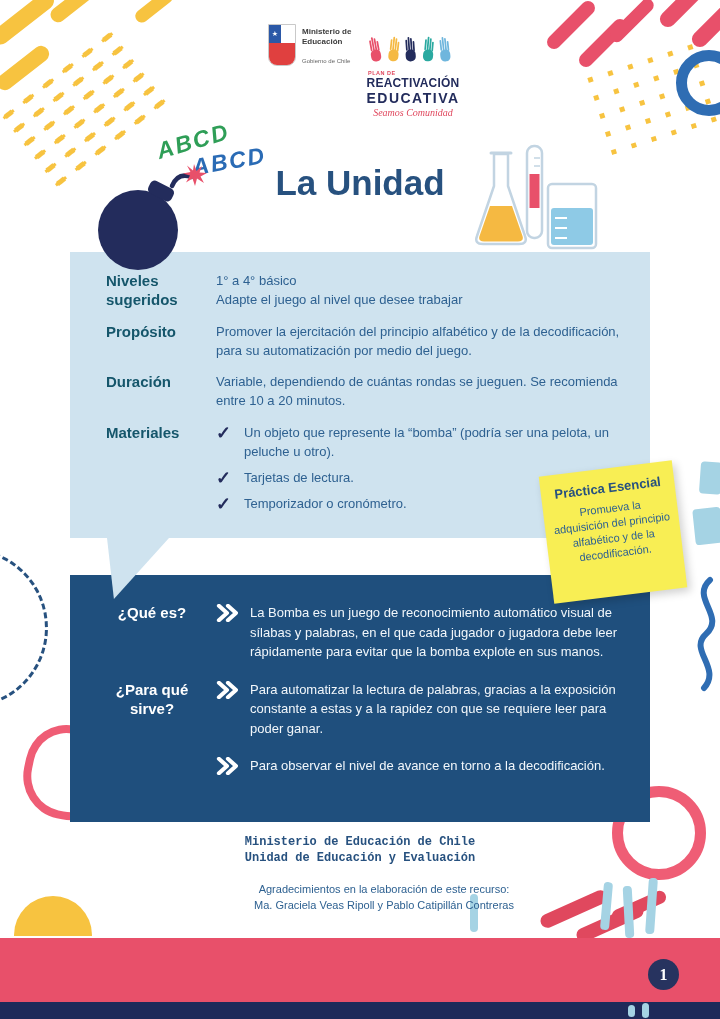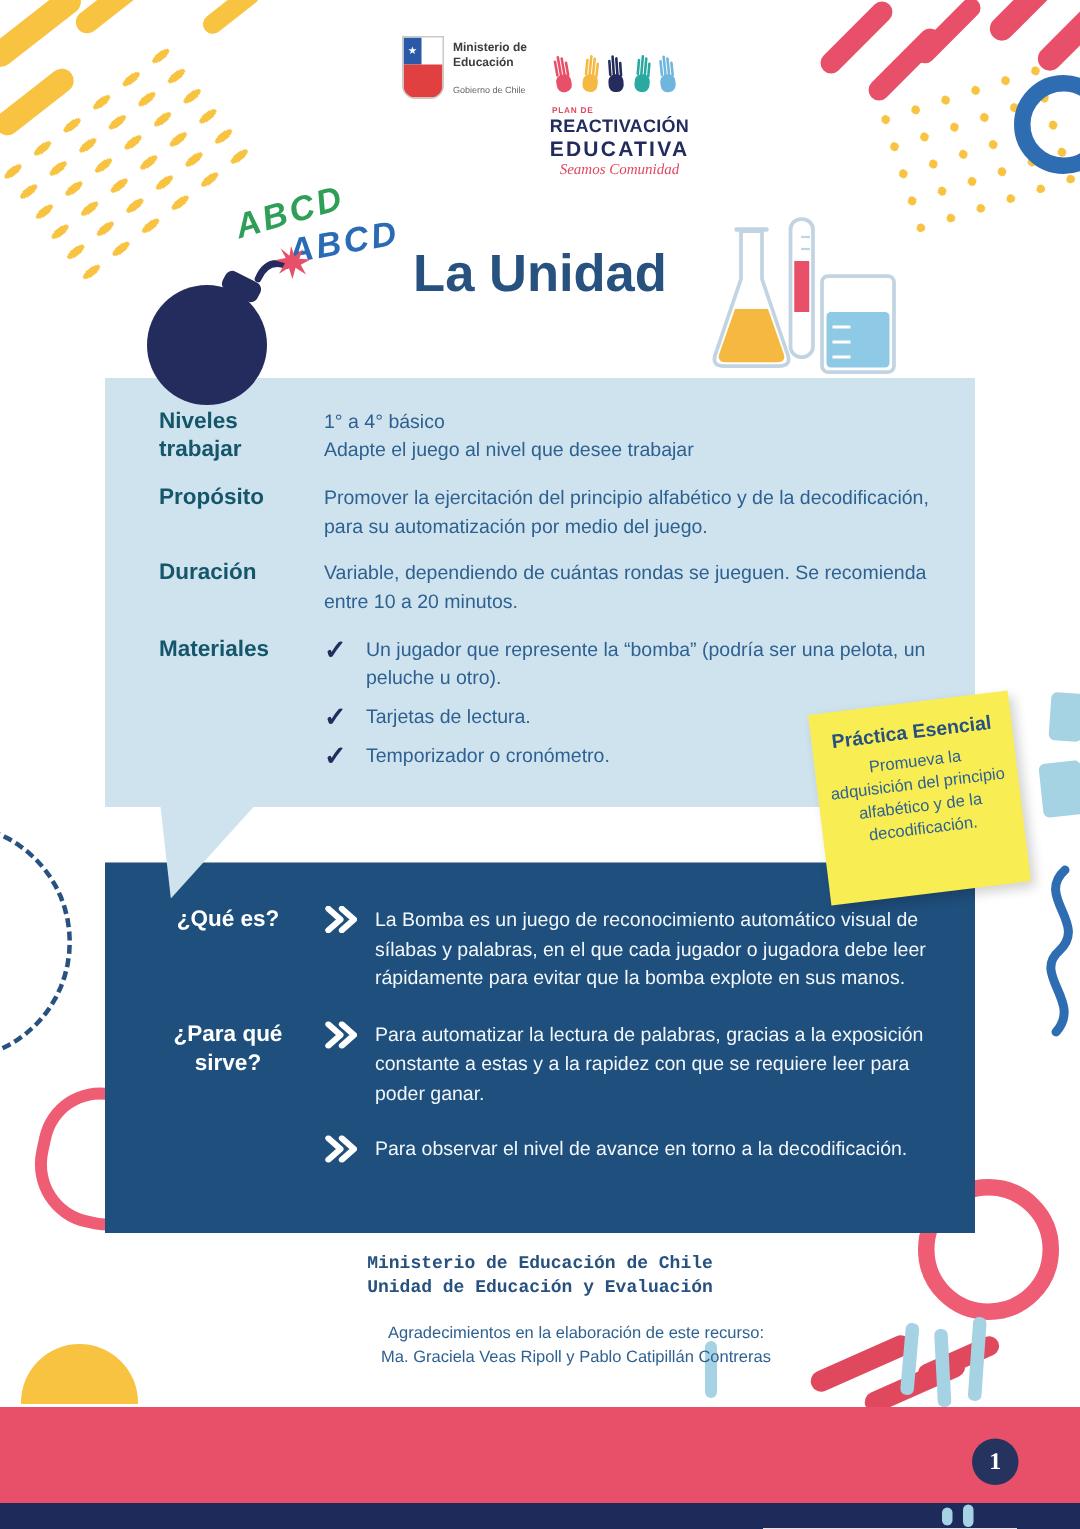--- a/index.html
+++ b/index.html
@@ -196,37 +196,37 @@
     <g>
       <rect x="84" y="40" width="48" height="64" rx="4" fill="#fff" stroke="#c2d4e2" stroke-width="2.5"></rect>
       <rect x="87" y="64" width="42" height="37" rx="3" fill="#8ecae6"></rect>
       <line x1="91" y1="74" x2="103" y2="74" stroke="#ffffff" stroke-width="2"></line>
       <line x1="91" y1="84" x2="103" y2="84" stroke="#ffffff" stroke-width="2"></line>
       <line x1="91" y1="94" x2="103" y2="94" stroke="#ffffff" stroke-width="2"></line>
     </g>
   </svg>
 
   <div class="info-panel">
-    <div class="info-label">Niveles trabajar</div>
+    <div class="info-label">Niveles sugeridos</div>
     <div class="info-text">
       <div>1° a 4° básico</div>
       <div>Adapte el juego al nivel que desee trabajar</div>
     </div>
 
     <div class="info-label">Propósito</div>
     <div class="info-text">Promover la ejercitación del principio alfabético y de la decodificación, para su automatización por medio del juego.</div>
 
     <div class="info-label">Duración</div>
     <div class="info-text">Variable, dependiendo de cuántas rondas se jueguen. Se recomienda entre 10 a 20 minutos.</div>
 
     <div class="info-label">Materiales</div>
     <div class="info-text">
       <div class="mat-item">
         <span class="check">✓</span>
-        <span>Un jugador que represente la “bomba” (podría ser una pelota, un peluche u otro).</span>
+        <span>Un objeto que represente la “bomba” (podría ser una pelota, un peluche u otro).</span>
       </div>
       <div class="mat-item">
         <span class="check">✓</span>
         <span>Tarjetas de lectura.</span>
       </div>
       <div class="mat-item">
         <span class="check">✓</span>
         <span>Temporizador o cronómetro.</span>
       </div>
     </div>

